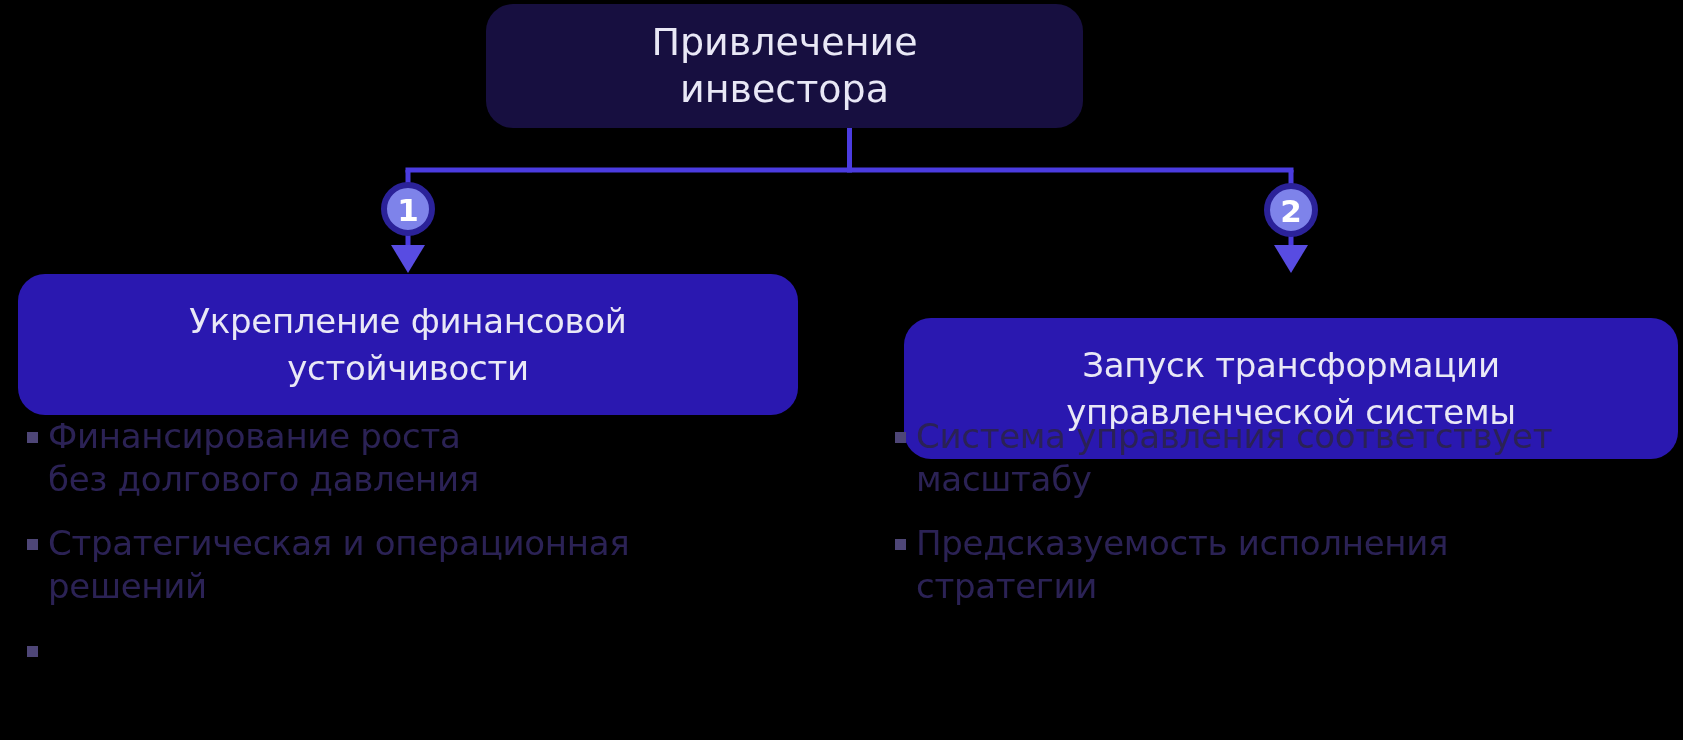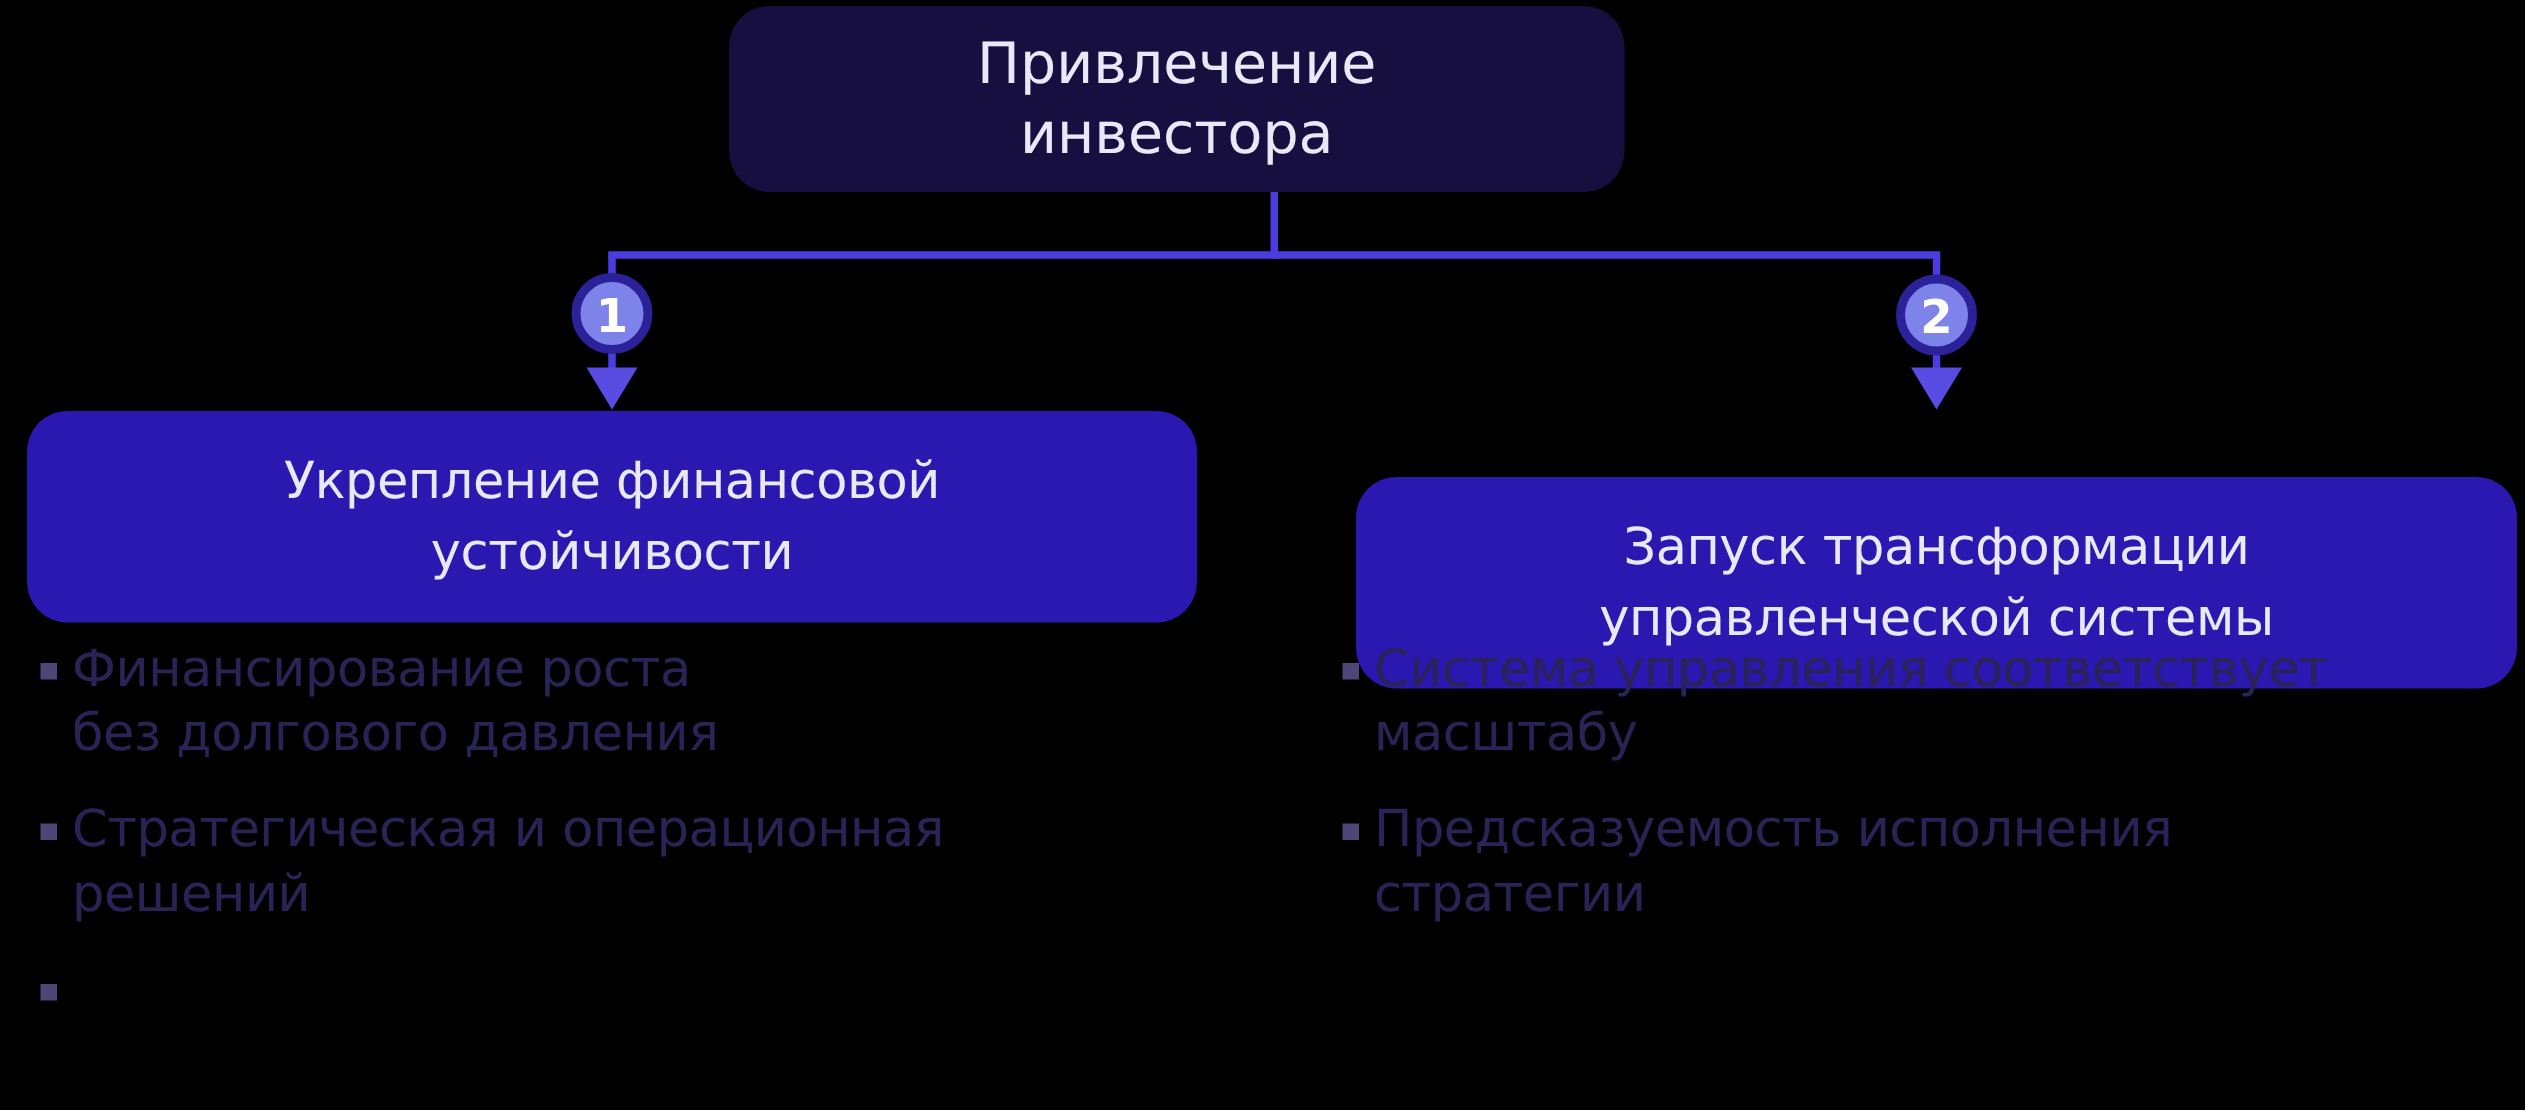--- a/index.html
+++ b/index.html
@@ -64,21 +64,21 @@
     background: var(--branch_box);
     font-size: 34px;
     line-height: 47px;
     font-weight: 500;
     letter-spacing: -0.3px;
   }
   .branch-card.left  { left: 18px;  width: 780px; }
   .branch-card.right { left: 904px; width: 774px; margin-top: 44px; }
   .bullet-list {
     position: absolute;
-    top: 425px;
+    top: 415px;
     list-style: none;
   }
   .bullet-list.left  { left: 27px;  width: 800px; }
   .bullet-list.right { left: 895px; width: 788px; }
   .bullet-item {
     display: flex;
     align-items: flex-start;
     gap: 10px;
     margin-bottom: 21px;
     color: var(--bullet_text);

